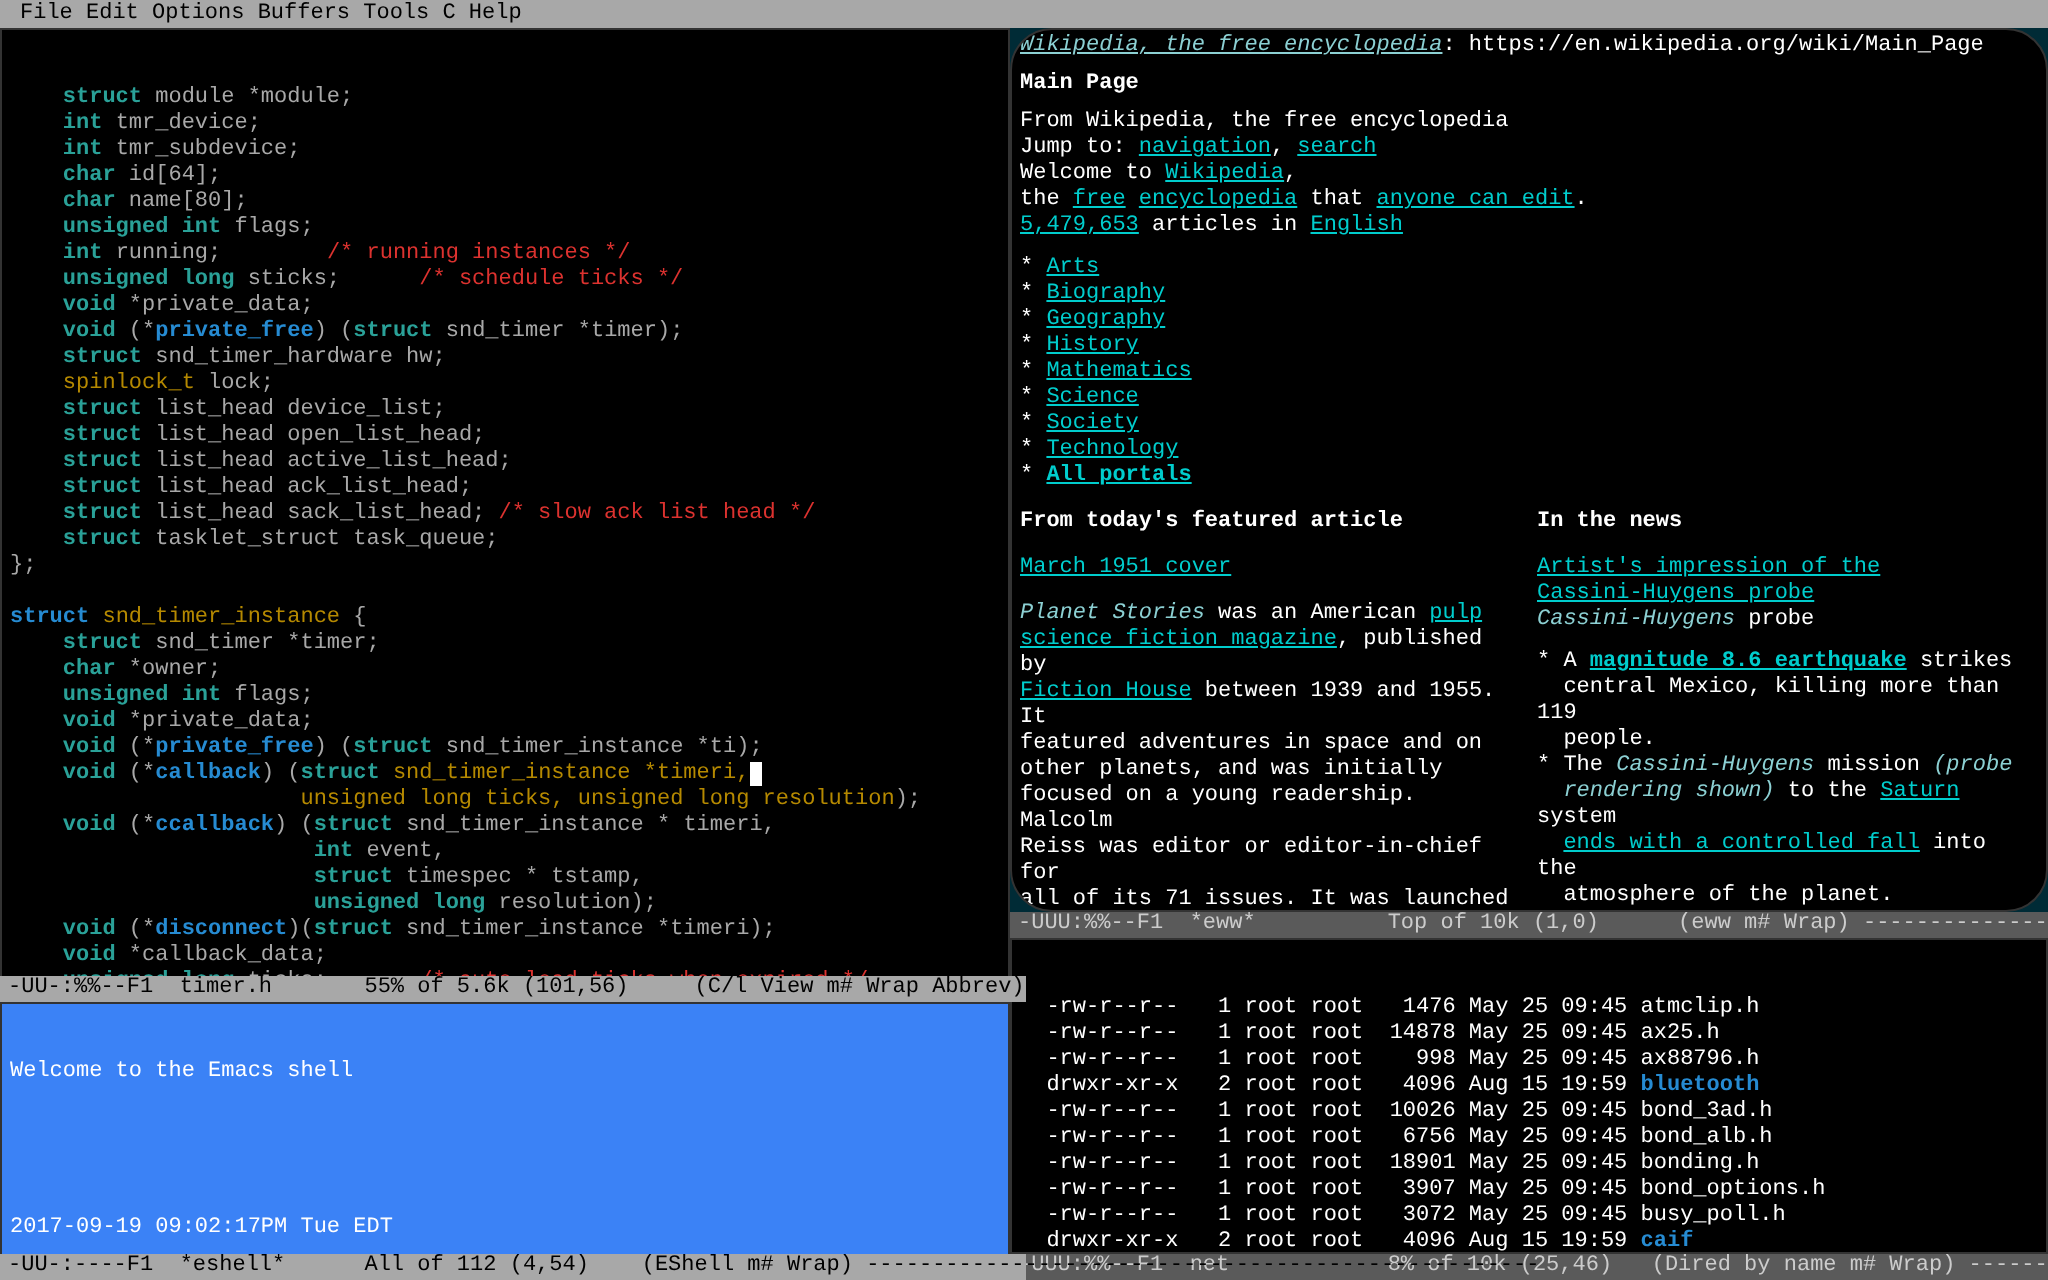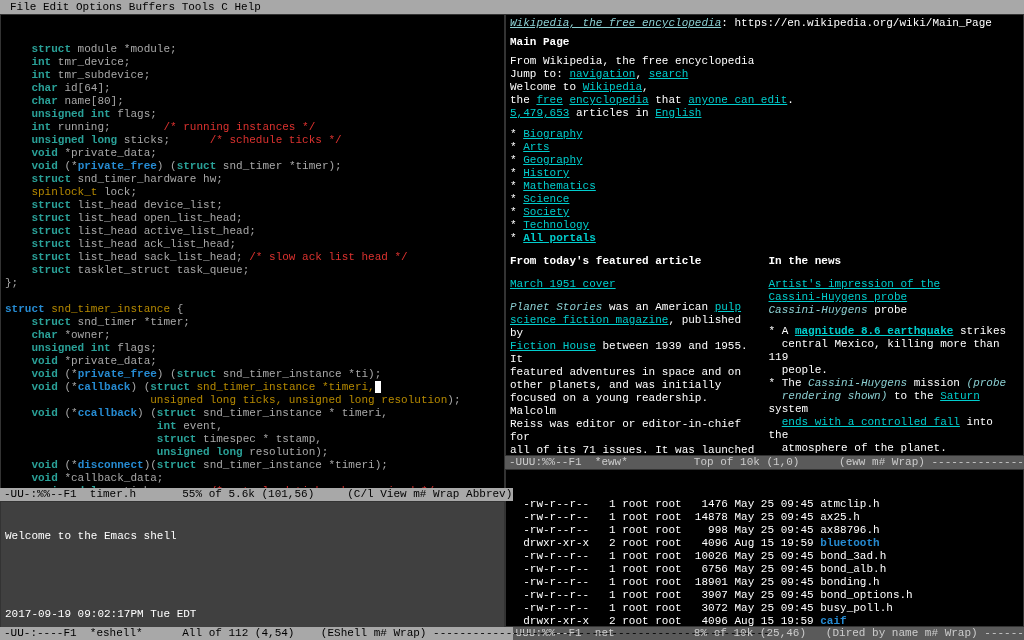--- a/index.html
+++ b/index.html
@@ -36,39 +36,40 @@
   }
   .code-pane {
     background: #000;
     padding: 2px 4px;
     line-height: 13px;
     white-space: pre;
     grid-column: 1;
     grid-row: 1;
   }
   .shell-pane {
-    background: #404040;
+    background: #3b82f6;
     padding: 2px 4px;
     line-height: 13px;
     white-space: pre;
     grid-column: 1;
     grid-row: 2;
   }
   .right-col {
     grid-column: 2;
     grid-row: 1 / span 2;
     display: flex;
     flex-direction: column;
   }
   .eww-pane {
     background: #000;
     padding: 2px 4px;
     line-height: 13px;
     flex: 0 0 442px;
     overflow: hidden;
+    border-radius: 21px;
   }
   .dired-pane {
     background: #000;
     padding: 2px 4px;
     line-height: 13px;
     white-space: pre;
     flex: 1;
     overflow: hidden;
   }
   .modeline {
@@ -127,22 +128,22 @@
       <div style="height:6px"></div>
       <div class="w bold">Main Page</div>
       <div style="height:6px"></div>
       <div class="w">From Wikipedia, the free encyclopedia</div>
       <div><span class="w">Jump to: </span><span class="lnk">navigation</span><span class="w">, </span><span class="lnk">search</span></div>
       <div><span class="w">Welcome to </span><span class="lnk">Wikipedia</span><span class="w">,</span></div>
       <div><span class="w">the </span><span class="lnk">free</span><span class="w"> </span><span class="lnk">encyclopedia</span><span class="w"> that </span><span class="lnk">anyone can edit</span><span class="w">.</span></div>
       <div><span class="lnk">5,479,653</span><span class="w"> articles in </span><span class="lnk">English</span></div>
       <div style="height:8px"></div>
       <div id="portals">
+          <div><span class="w">* </span><span class="lnk">Arts</span></div>
           <div><span class="w">* </span><span class="lnk">Biography</span></div>
-          <div><span class="w">* </span><span class="lnk">Arts</span></div>
           <div><span class="w">* </span><span class="lnk">Geography</span></div>
           <div><span class="w">* </span><span class="lnk">History</span></div>
           <div><span class="w">* </span><span class="lnk">Mathematics</span></div>
           <div><span class="w">* </span><span class="lnk">Science</span></div>
           <div><span class="w">* </span><span class="lnk">Society</span></div>
           <div><span class="w">* </span><span class="lnk">Technology</span></div>
         </div>
       <div><span class="w">* </span><span class="lnkb">All portals</span></div>
       <div style="height:10px"></div>
 

